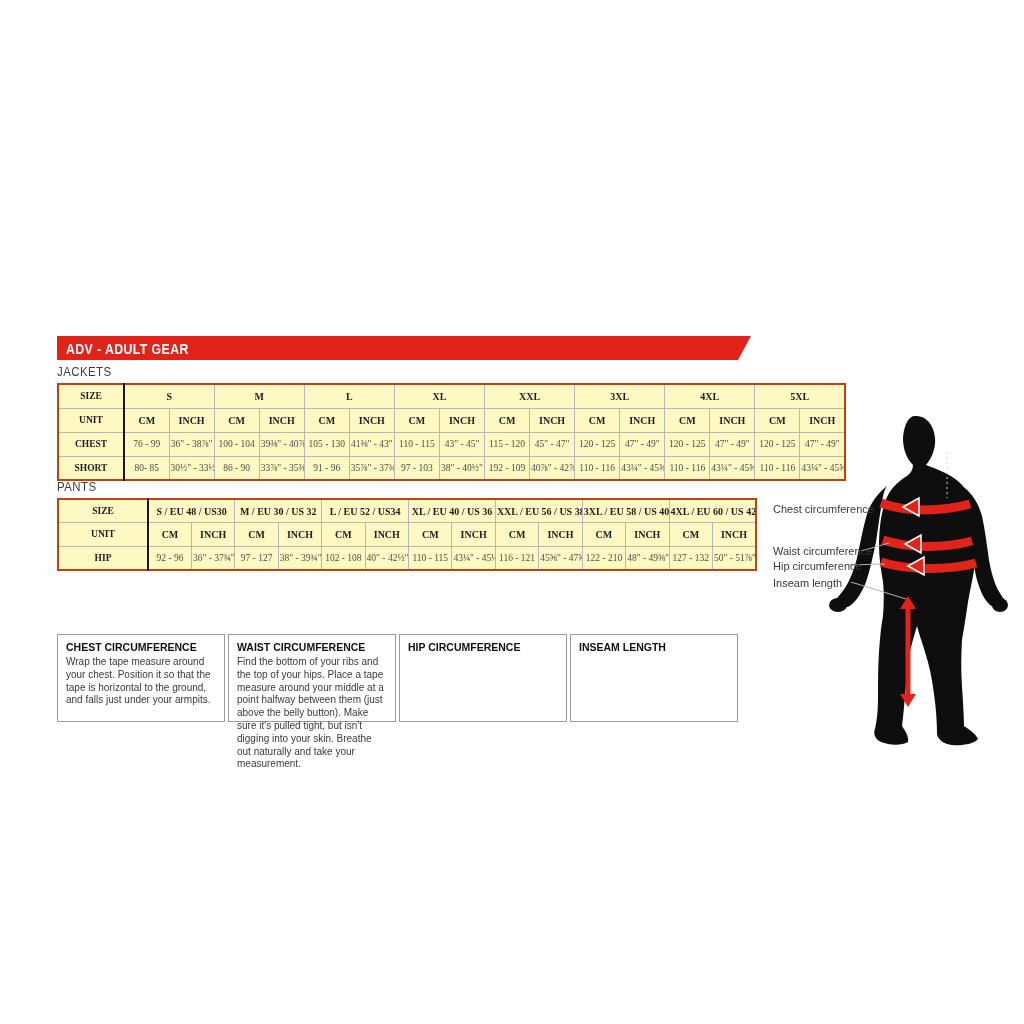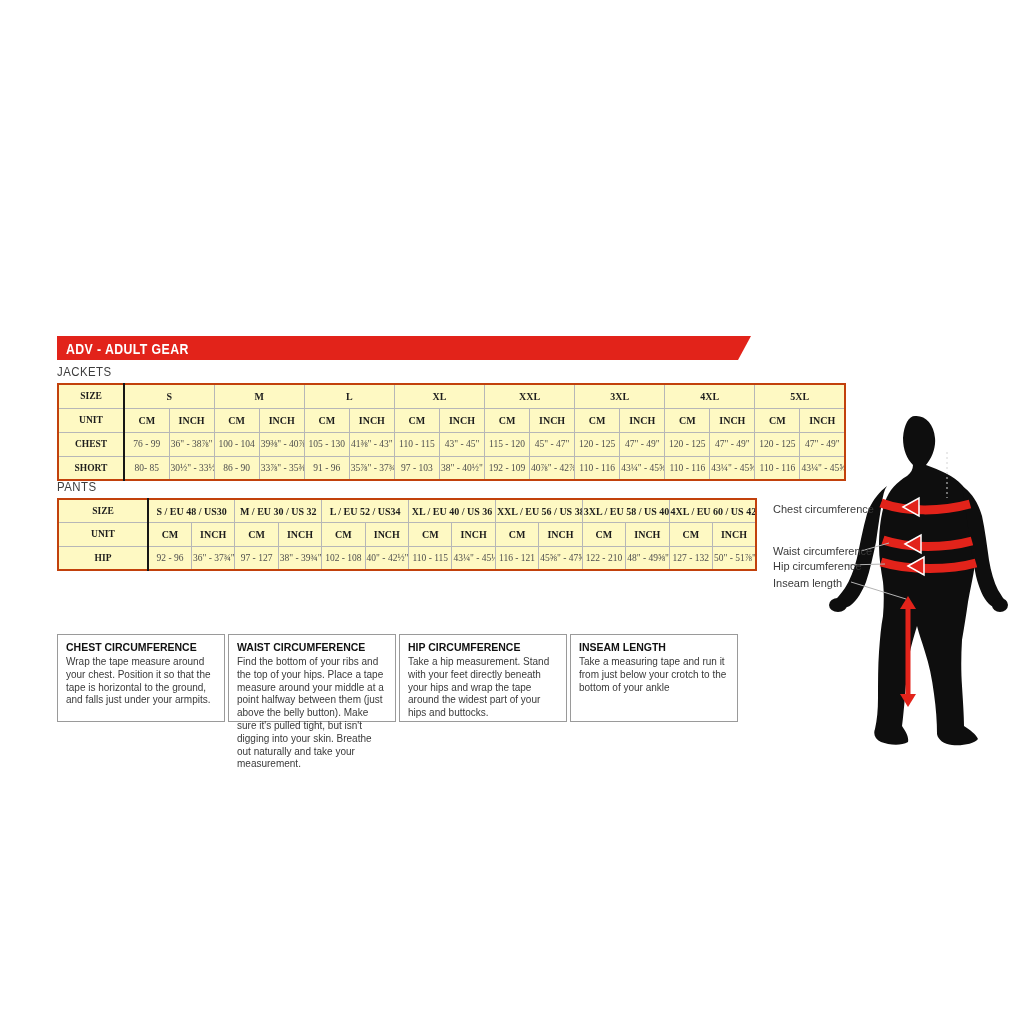--- a/index.html
+++ b/index.html
@@ -236,25 +236,23 @@
     <div class="info-box">
       <div class="info-box-title">CHEST CIRCUMFERENCE</div>
       <div class="info-box-body">Wrap the tape measure around your chest. Position it so that the tape is horizontal to the ground, and falls just under your armpits.</div>
     </div>
     <div class="info-box">
       <div class="info-box-title">WAIST CIRCUMFERENCE</div>
       <div class="info-box-body">Find the bottom of your ribs and the top of your hips. Place a tape measure around your middle at a point halfway between them (just above the belly button). Make sure it's pulled tight, but isn't digging into your skin. Breathe out naturally and take your measurement.</div>
     </div>
     <div class="info-box">
       <div class="info-box-title">HIP CIRCUMFERENCE</div>
-      <div class="info-box-body">Take a hip measurement. Stand with your feet directly beneath your hips and wrap the tape around the widest part of your hips and buttocks.</div>
     </div>
     <div class="info-box">
       <div class="info-box-title">INSEAM LENGTH</div>
-      <div class="info-box-body">Take a measuring tape and run it from just below your crotch to the bottom of your ankle</div>
     </div>
   </div>
 
   <svg class="figure-svg" width="250" height="345" viewBox="0 0 250 345">
 
     <path class="silhouette" d="
       M150,4 C160,3 169,12 170,26 C171,36 167,46 161,53
       C175,58 189,64 197,73 C205,82 209,95 211,110
       C213,126 212,140 210,152 C208,166 205,178 203,190
       C201,204 199,216 197,228 C196,244 196,260 197,274

